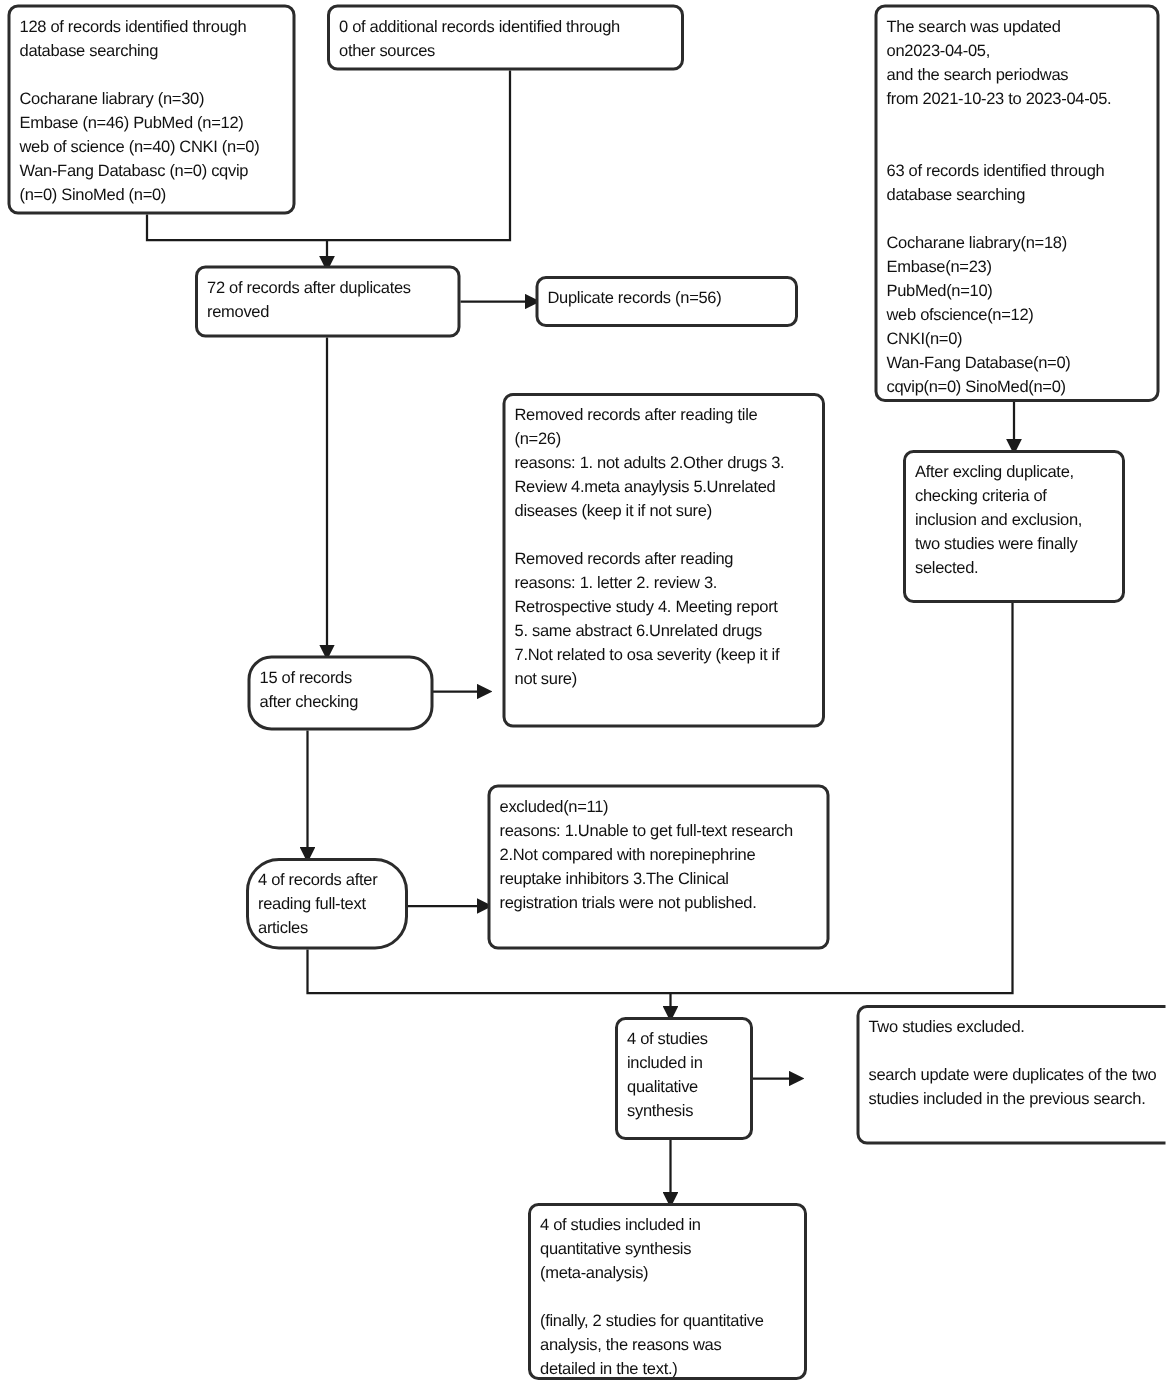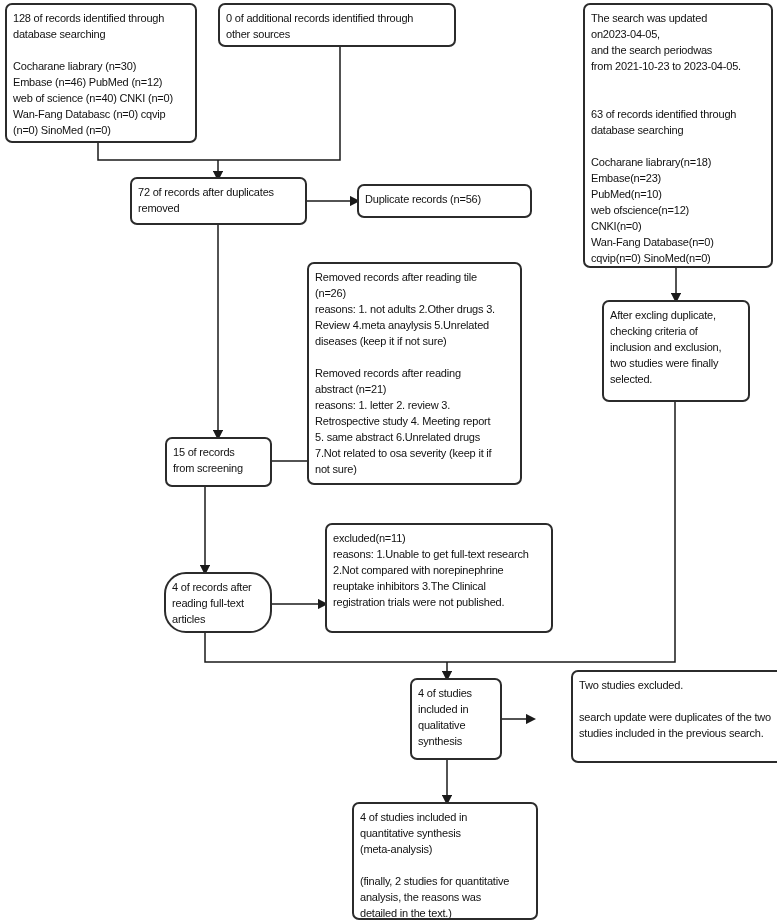--- a/index.html
+++ b/index.html
@@ -14,22 +14,22 @@
     border:2px solid #2b2b2b;border-radius:7px;padding:5px 6px;
     white-space:nowrap;overflow:hidden;z-index:1;
   }
   .bx div{min-height:16px;}
   
   #box-identified-initial{left:5px;top:3px;width:192px;height:140px;}
   #box-additional-sources{left:218px;top:3px;width:238px;height:44px;}
   #box-search-update{left:583px;top:3px;width:190px;height:265px;}
   #box-after-duplicates{left:130px;top:177px;width:177px;height:48px;}
   #box-duplicate-records{left:357px;top:184px;width:175px;height:34px;}
-  #box-removed-title-abstract{left:307px;top:262px;width:215px;height:223px;}
-  #box-after-screening{left:165px;top:437px;width:107px;height:50px;}
+  #box-removed-title-abstract{left:335px;top:262px;width:215px;height:223px;}
+  #box-after-screening{left:165px;top:437px;width:124px;height:50px;border-radius:16px;}
   #box-update-selected{left:602px;top:300px;width:148px;height:102px;}
   #box-removed-fulltext{left:325px;top:523px;width:228px;height:110px;}
   #box-after-fulltext{left:164px;top:572px;width:108px;height:61px;border-radius:22px;}
   #box-qualitative{left:410px;top:678px;width:92px;height:82px;}
   #box-update-excluded{left:533px;top:670px;width:240px;height:93px;margin-left:38px;}
   #box-quantitative{left:352px;top:802px;width:186px;height:118px;}
 </style>
 </head>
 <body>
 
@@ -109,31 +109,30 @@
     </div>
 
   <div class="bx" id="box-removed-title-abstract">
       <div>Removed records after reading tile</div>
       <div>(n=26)</div>
       <div>reasons: 1. not adults 2.Other drugs 3.</div>
       <div>Review 4.meta anaylysis 5.Unrelated</div>
       <div>diseases (keep it if not sure)</div>
       <div>&nbsp;</div>
       <div>Removed records after reading</div>
-      <div>abstract (n=21)</div>
       <div>reasons: 1. letter 2. review 3.</div>
       <div>Retrospective study 4. Meeting report</div>
       <div>5. same abstract 6.Unrelated drugs</div>
       <div>7.Not related to osa severity (keep it if</div>
       <div>not sure)</div>
     </div>
 
   <div class="bx" id="box-after-screening">
       <div>15 of records</div>
-      <div>from screening</div>
+      <div>after checking</div>
     </div>
 
   <div class="bx" id="box-update-selected">
       <div>After excling duplicate,</div>
       <div>checking criteria of</div>
       <div>inclusion and exclusion,</div>
       <div>two studies were finally</div>
       <div>selected.</div>
     </div>
 

